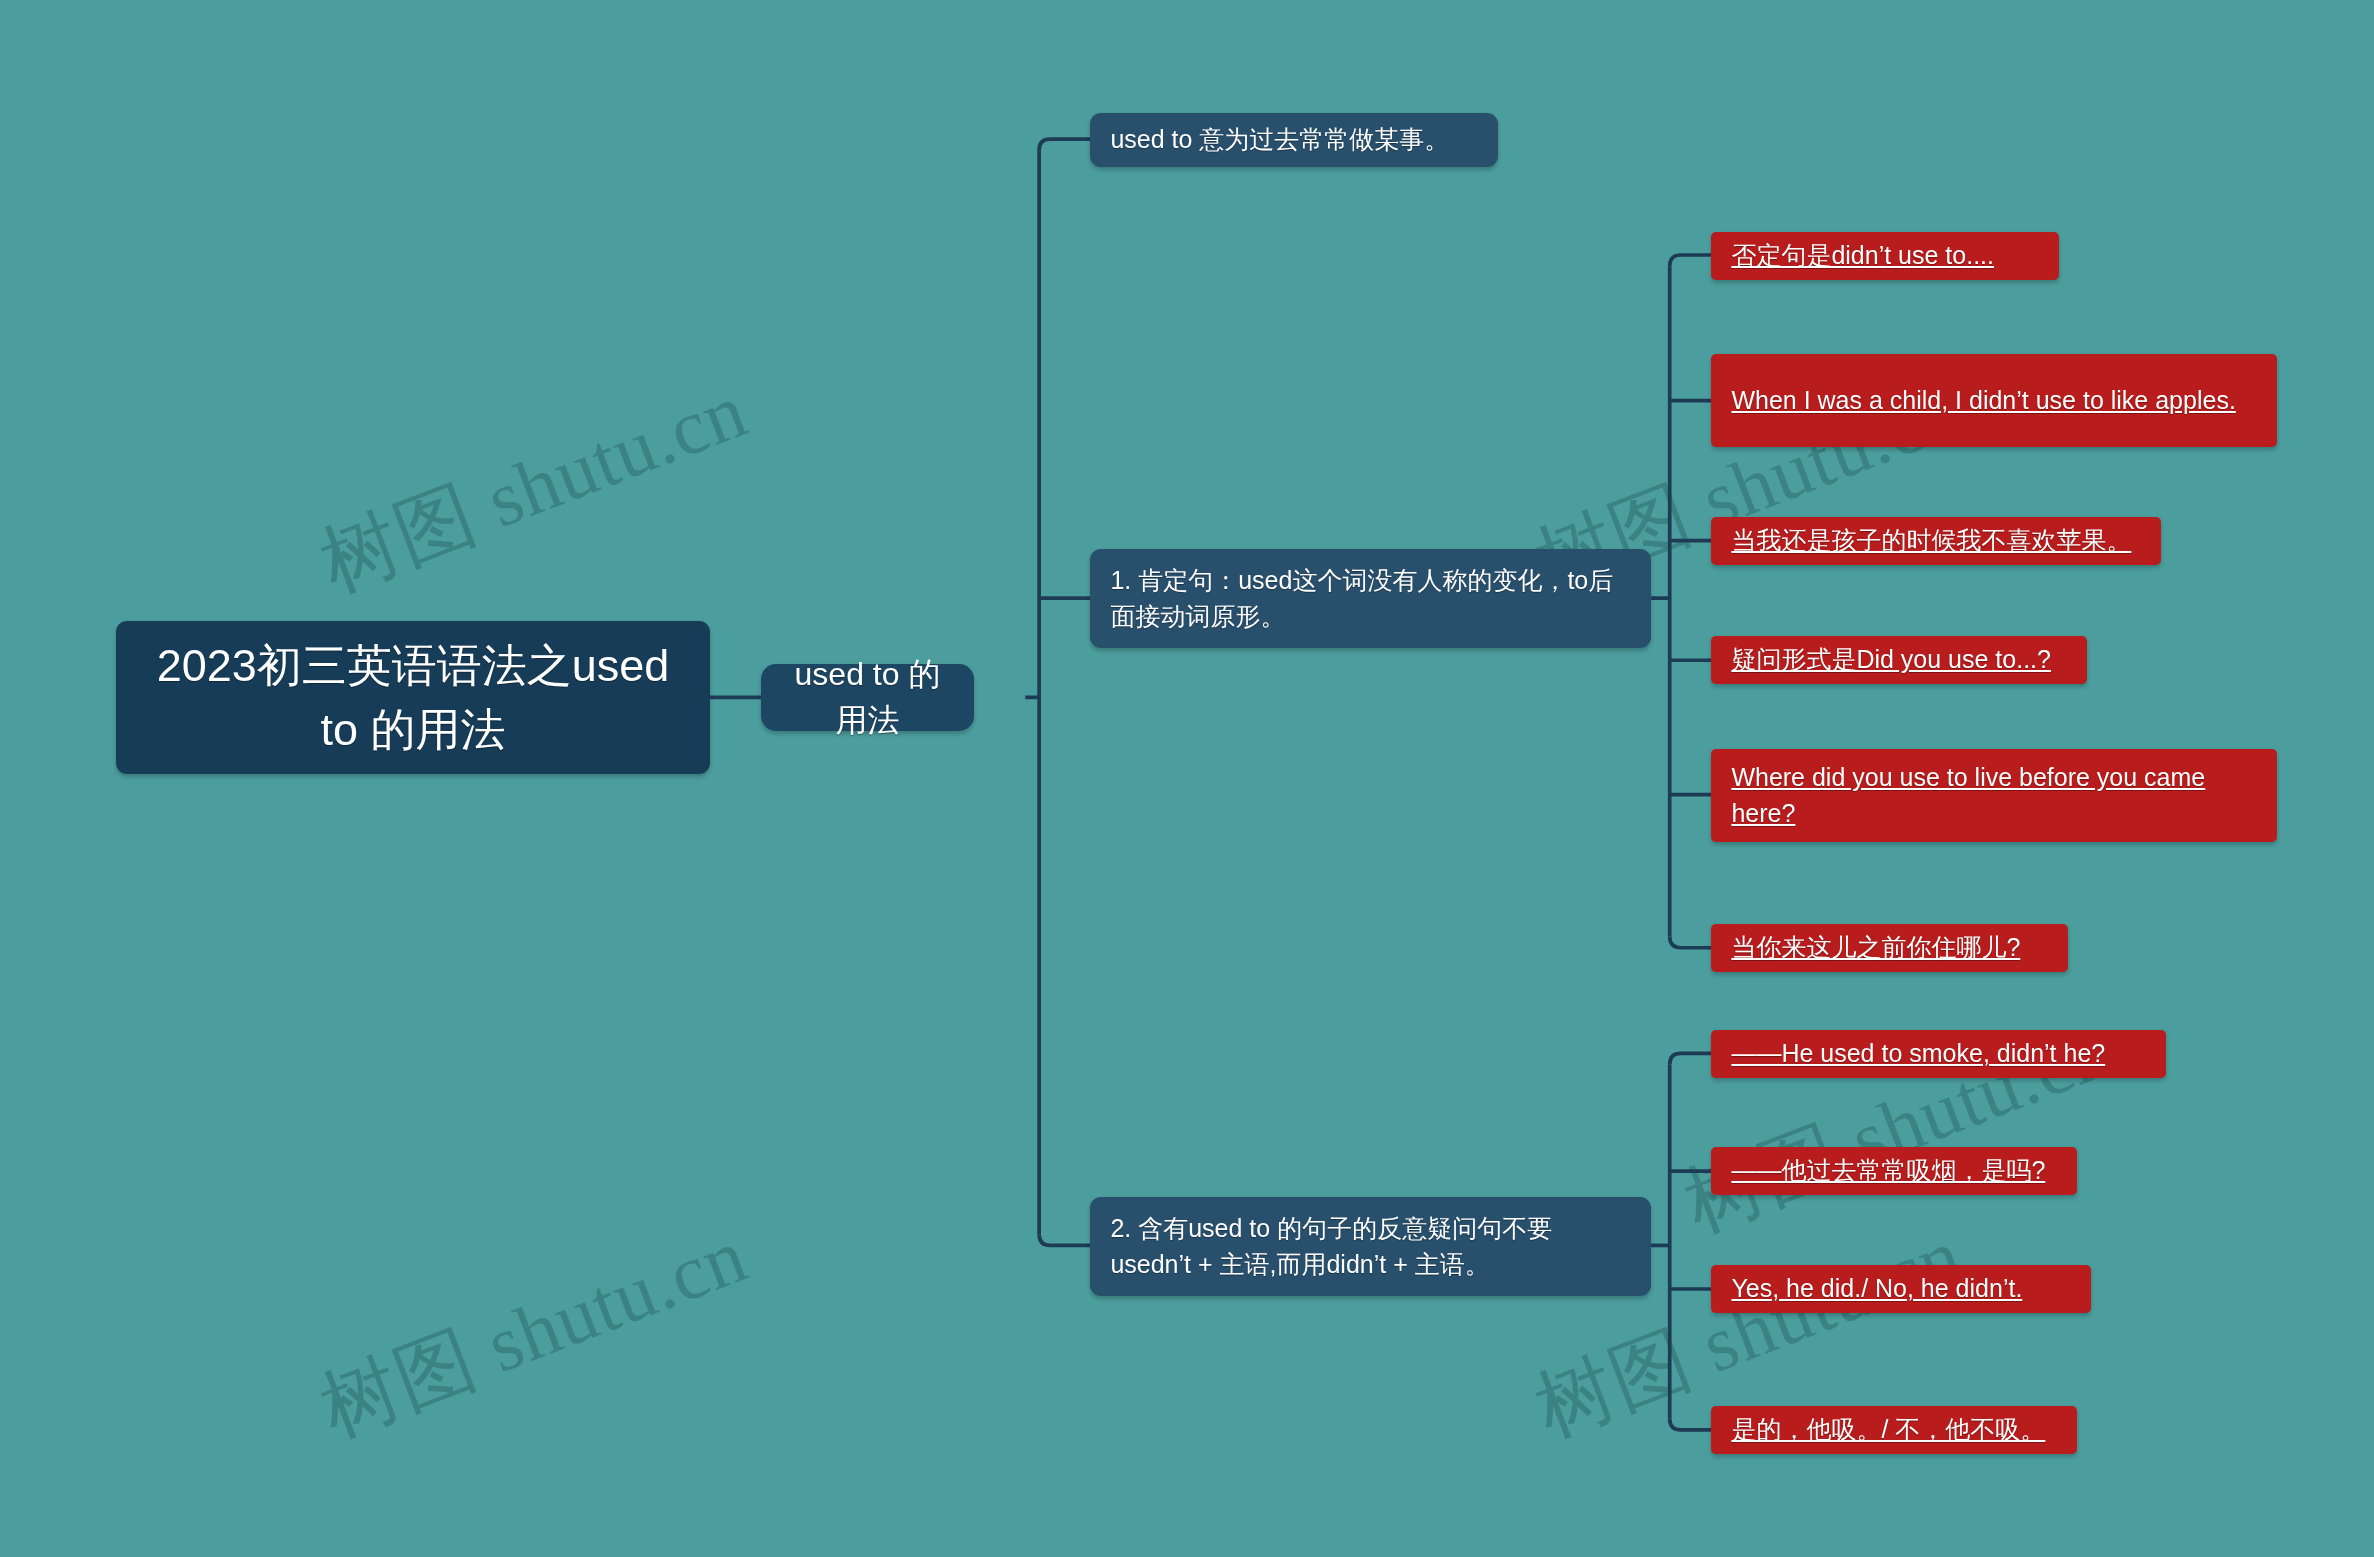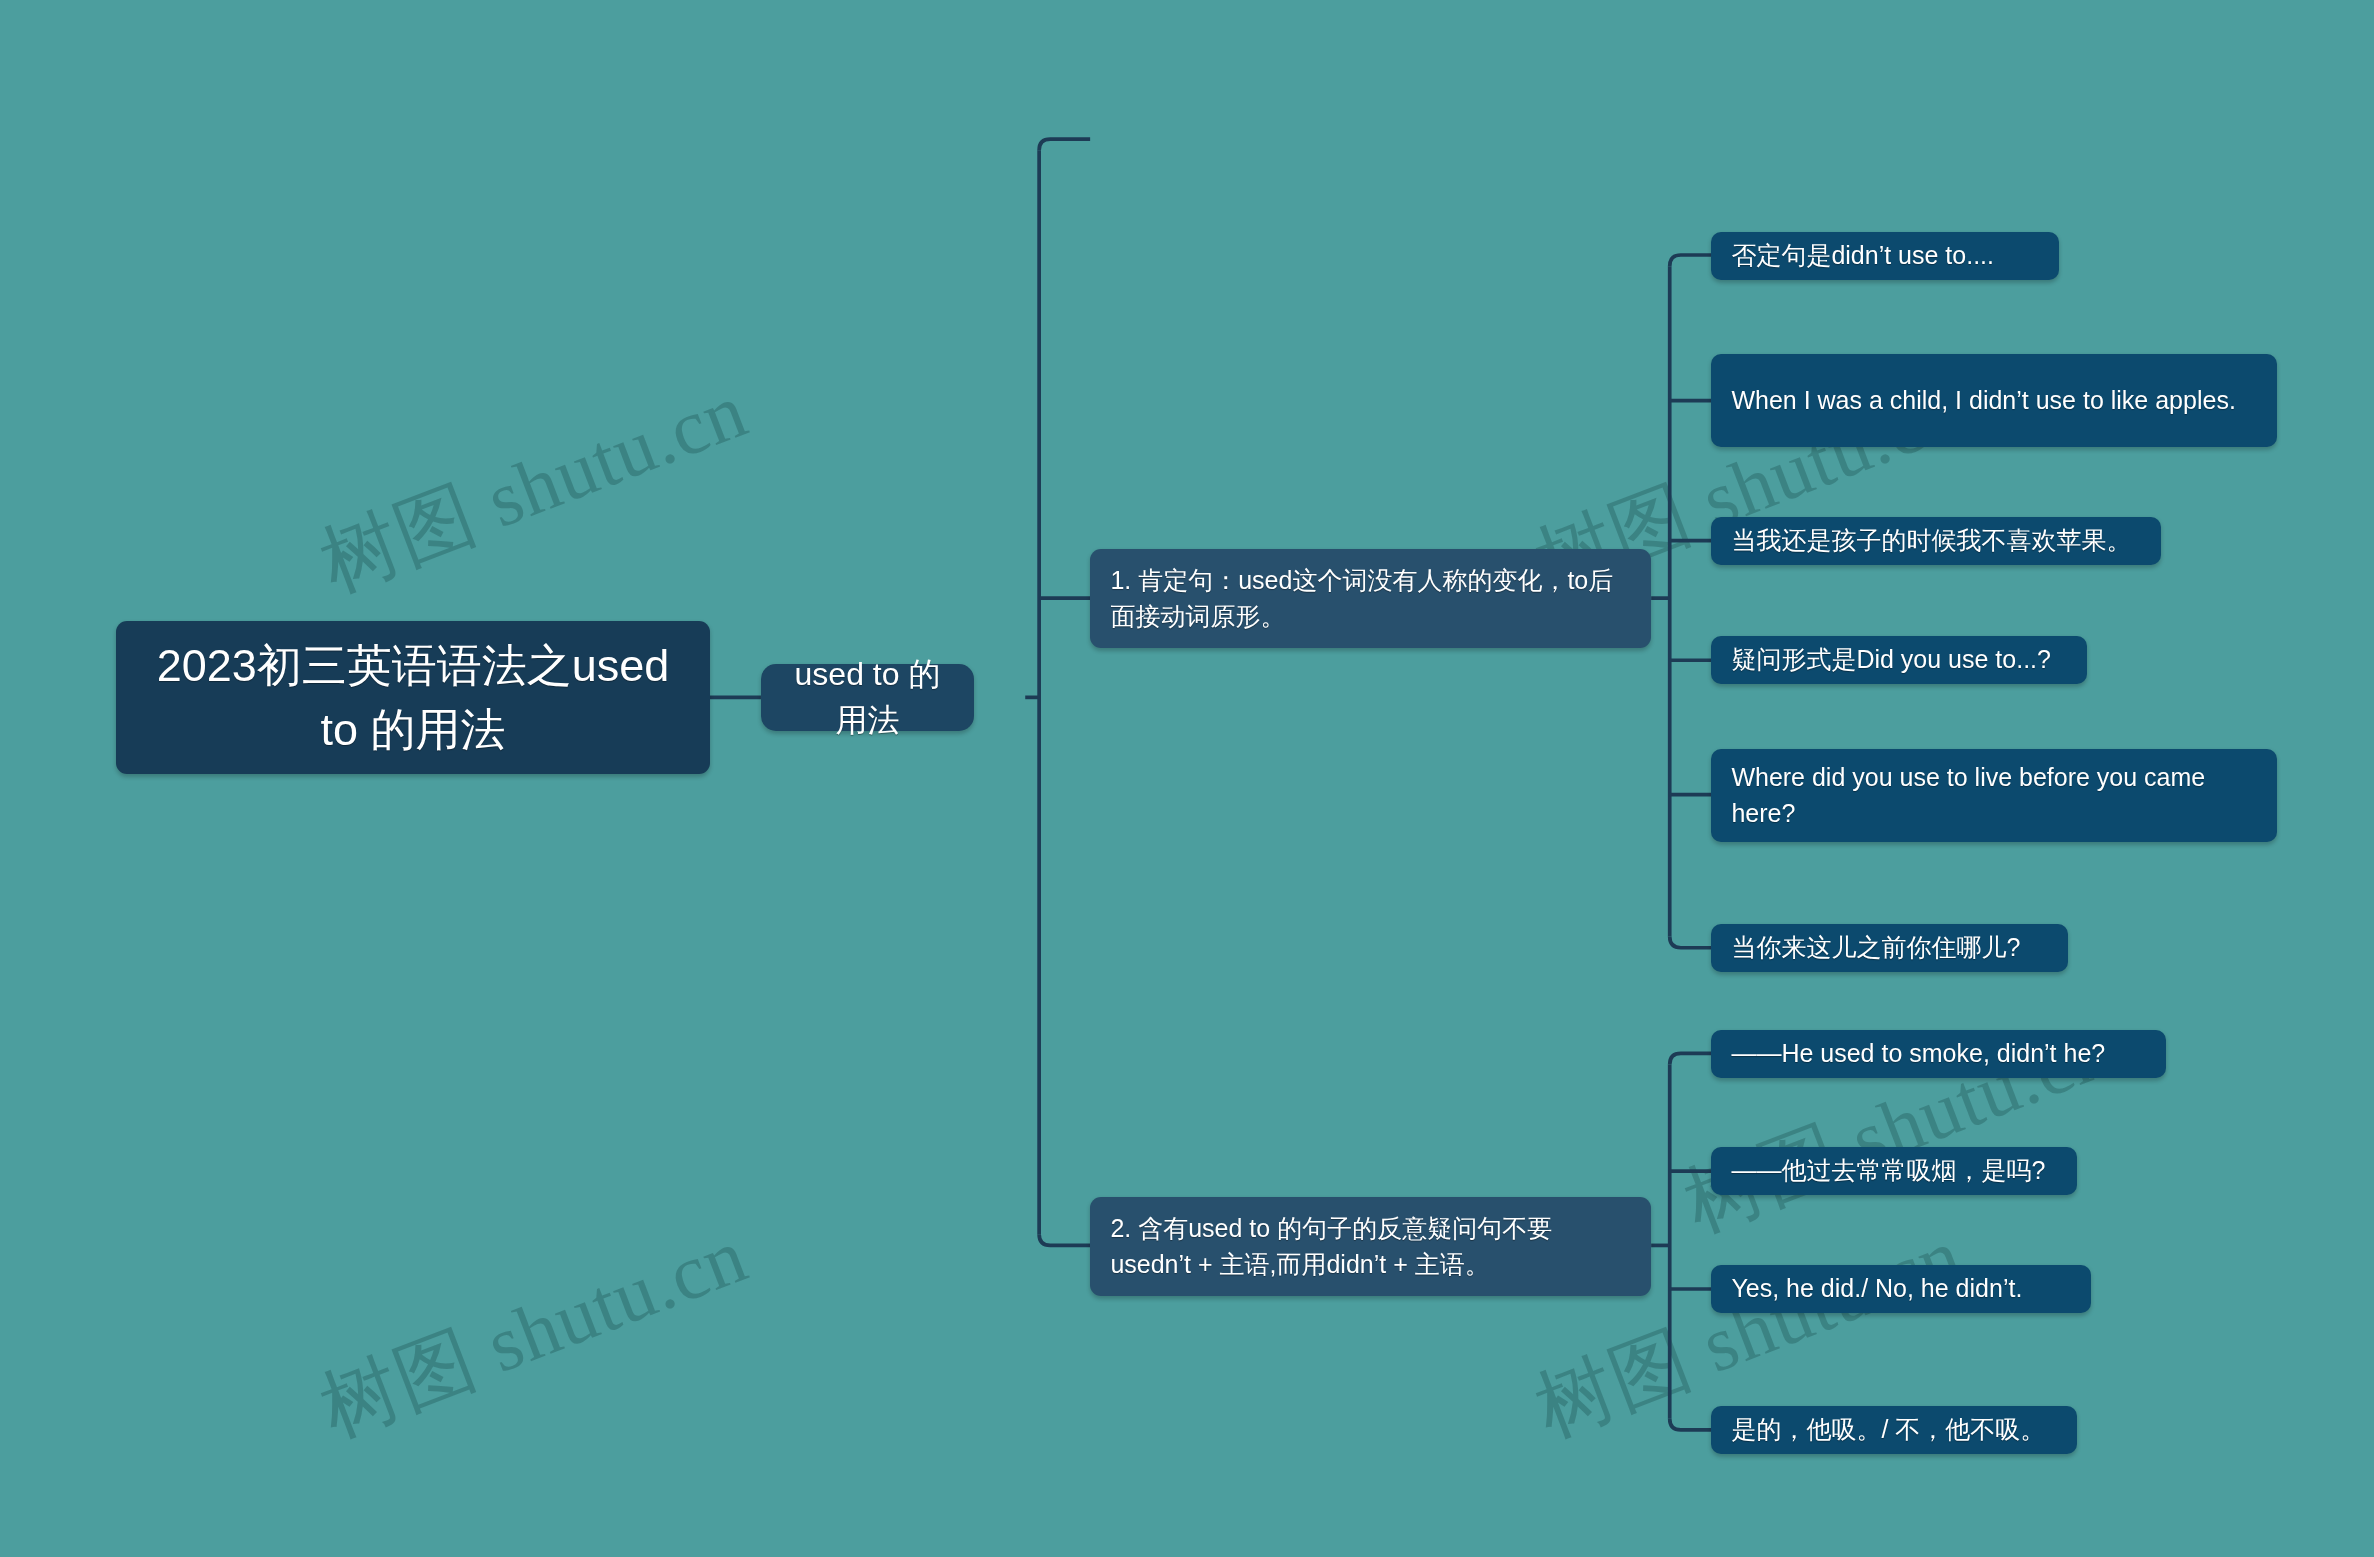--- a/index.html
+++ b/index.html
@@ -71,23 +71,24 @@
     border-radius: 15px;
     justify-content: center;
     text-align: center;
   }
   .node.lvl3 {
     background: #28506d;
     font-size: 25px;
     border-radius: 11px;
   }
   .node.leaf {
-    background: #0c4a6e;
+    background: #b91c1c;
     font-size: 25px;
-    border-radius: 10px;
+    border-radius: 5px;
+    text-decoration: underline;
   }
   .node .txt { display: block; width: 100%; }
 </style>
 </head>
 <body>
 
 <div id="stage">
 
   <div id="watermarks">
     <div class="wm" style="left:306px; top:519px; font-size:78px;">树图 shutu.cn</div>
@@ -129,20 +130,23 @@
   </svg>
 
   <div class="node root" style="left:116px; top:621px; width:594px; height:153px;">
     <span class="txt">2023初三英语语法之used to 的用法</span>
   </div>
 
   <div class="node lvl2" style="left:761px; top:664px; width:213px; height:67px;">
     <span class="txt">used to 的用法</span>
   </div>
 
+  <div class="node lvl3" style="left:1090px; top:113px; width:408px; height:54px;">
+    <span class="txt">used to 意为过去常常做某事。</span>
+  </div>
 
   <div class="node lvl3" style="left:1090px; top:549px; width:561px; height:99px;">
     <span class="txt">1. 肯定句：used这个词没有人称的变化，to后面接动词原形。</span>
   </div>
 
   <div class="node leaf" style="left:1711px; top:232px; width:348px; height:48px;">
     <span class="txt">否定句是didn’t use to....</span>
   </div>
 
   <div class="node leaf" style="left:1711px; top:354px; width:566px; height:93px;">

